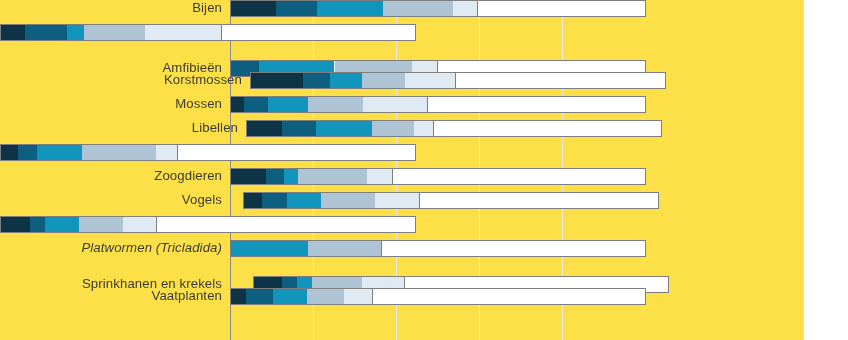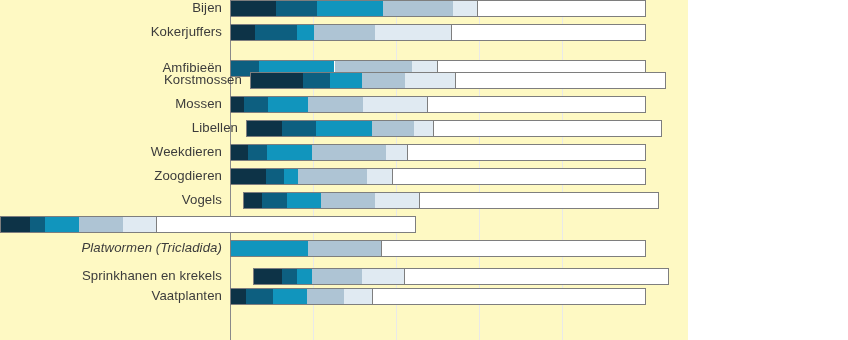--- a/index.html
+++ b/index.html
@@ -8,23 +8,23 @@
     background: #ffffff;
   }
   body {
     width: 848px;
     height: 340px;
     font-family: "Liberation Sans", sans-serif;
     overflow: hidden;
   }
   #chart-root {
     position: relative;
-    width: 688px;
-    height: 340px;
-    background: #fef9c3;
+    width: 804px;
+    height: 340px;
+    background: #fde047;
   }
   .chart-area {
     position: absolute;
     left: 0;
     top: 0;
     width: 848px;
     height: 340px;
   }
   .row {
     position: absolute;
@@ -95,21 +95,20 @@
           <div class="seg" title="Verdwenen uit Nederland: 10.8%" style="left: 0px; width: 44.712px; background: rgb(13, 51, 71);"></div>
           <div class="seg" title="Ernstig bedreigd: 9.9%" style="left: 44.712px; width: 40.986px; background: rgb(13, 95, 128);"></div>
           <div class="seg" title="Bedreigd: 16.1%" style="left: 85.698px; width: 66.654px; background: rgb(17, 149, 189);"></div>
           <div class="seg" title="Kwetsbaar: 16.8%" style="left: 152.352px; width: 69.552px; background: rgb(174, 196, 212);"></div>
           <div class="seg" title="Gevoelig: 6%" style="left: 221.904px; width: 24.84px; background: rgb(224, 234, 242);"></div>
           <div class="seg" title="Thans niet bedreigd: 40.4%" style="left: 246.744px; width: 167.256px; background: transparent;"></div>
           <div class="seg" style="left: 245.744px; width: 1px; background: rgb(126, 126, 126);"></div>
         </div>
       </div>
       <div class="row" style="top: 20px;">
-        <div class="cat-label">Kokerjuffers</div>
         <div class="bar-track">
           <div class="seg" title="Verdwenen uit Nederland: 5.8%" style="left: 0px; width: 24.012px; background: rgb(13, 51, 71);"></div>
           <div class="seg" title="Ernstig bedreigd: 10.1%" style="left: 24.012px; width: 41.814px; background: rgb(13, 95, 128);"></div>
           <div class="seg" title="Bedreigd: 4.1%" style="left: 65.826px; width: 16.974px; background: rgb(17, 149, 189);"></div>
           <div class="seg" title="Kwetsbaar: 14.7%" style="left: 82.8px; width: 60.858px; background: rgb(174, 196, 212);"></div>
           <div class="seg" title="Gevoelig: 18.8%" style="left: 143.658px; width: 77.832px; background: rgb(224, 234, 242);"></div>
           <div class="seg" title="Thans niet bedreigd: 46.5%" style="left: 221.49px; width: 192.51px; background: transparent;"></div>
           <div class="seg" style="left: 220.49px; width: 1px; background: rgb(126, 126, 126);"></div>
         </div>
       </div>
@@ -154,21 +153,20 @@
           <div class="seg" title="Verdwenen uit Nederland: 8.4%" style="left: 0px; width: 34.776px; background: rgb(13, 51, 71);"></div>
           <div class="seg" title="Ernstig bedreigd: 8.2%" style="left: 34.776px; width: 33.948px; background: rgb(13, 95, 128);"></div>
           <div class="seg" title="Bedreigd: 13.7%" style="left: 68.724px; width: 56.718px; background: rgb(17, 149, 189);"></div>
           <div class="seg" title="Kwetsbaar: 10.1%" style="left: 125.442px; width: 41.814px; background: rgb(174, 196, 212);"></div>
           <div class="seg" title="Gevoelig: 4.8%" style="left: 167.256px; width: 19.872px; background: rgb(224, 234, 242);"></div>
           <div class="seg" title="Thans niet bedreigd: 54.8%" style="left: 187.128px; width: 226.872px; background: transparent;"></div>
           <div class="seg" style="left: 186.128px; width: 1px; background: rgb(126, 126, 126);"></div>
         </div>
       </div>
       <div class="row" style="top: 140px;">
-        <div class="cat-label">Weekdieren</div>
         <div class="bar-track">
           <div class="seg" title="Verdwenen uit Nederland: 4.1%" style="left: 0px; width: 16.974px; background: rgb(13, 51, 71);"></div>
           <div class="seg" title="Ernstig bedreigd: 4.6%" style="left: 16.974px; width: 19.044px; background: rgb(13, 95, 128);"></div>
           <div class="seg" title="Bedreigd: 10.8%" style="left: 36.018px; width: 44.712px; background: rgb(17, 149, 189);"></div>
           <div class="seg" title="Kwetsbaar: 18%" style="left: 80.73px; width: 74.52px; background: rgb(174, 196, 212);"></div>
           <div class="seg" title="Gevoelig: 5.3%" style="left: 155.25px; width: 21.942px; background: rgb(224, 234, 242);"></div>
           <div class="seg" title="Thans niet bedreigd: 57.2%" style="left: 177.192px; width: 236.808px; background: transparent;"></div>
           <div class="seg" style="left: 176.192px; width: 1px; background: rgb(126, 126, 126);"></div>
         </div>
       </div>
@@ -209,21 +207,21 @@
       </div>
       <div class="row" style="top: 236px; font-style: italic;">
         <div class="cat-label">Platwormen (Tricladida)</div>
         <div class="bar-track">
           <div class="seg" title="Bedreigd: 18.5%" style="left: 0px; width: 76.59px; background: rgb(17, 149, 189);"></div>
           <div class="seg" title="Kwetsbaar: 18%" style="left: 76.59px; width: 74.52px; background: rgb(174, 196, 212);"></div>
           <div class="seg" title="Thans niet bedreigd: 63.5%" style="left: 151.11px; width: 262.89px; background: transparent;"></div>
           <div class="seg" style="left: 150.11px; width: 1px; background: rgb(126, 126, 126);"></div>
         </div>
       </div>
-      <div class="row" style="top: 264px; gap: 23px;">
+      <div class="row" style="top: 272px; gap: 23px;">
         <div class="cat-label">Sprinkhanen en krekels</div>
         <div class="bar-track">
           <div class="seg" title="Verdwenen uit Nederland: 6.7%" style="left: 0px; width: 27.738px; background: rgb(13, 51, 71);"></div>
           <div class="seg" title="Ernstig bedreigd: 3.8%" style="left: 27.738px; width: 15.732px; background: rgb(13, 95, 128);"></div>
           <div class="seg" title="Bedreigd: 3.6%" style="left: 43.47px; width: 14.904px; background: rgb(17, 149, 189);"></div>
           <div class="seg" title="Kwetsbaar: 12%" style="left: 58.374px; width: 49.68px; background: rgb(174, 196, 212);"></div>
           <div class="seg" title="Gevoelig: 10.3%" style="left: 108.054px; width: 42.642px; background: rgb(224, 234, 242);"></div>
           <div class="seg" title="Thans niet bedreigd: 63.6%" style="left: 150.696px; width: 263.304px; background: transparent;"></div>
           <div class="seg" style="left: 149.696px; width: 1px; background: rgb(126, 126, 126);"></div>
         </div>

